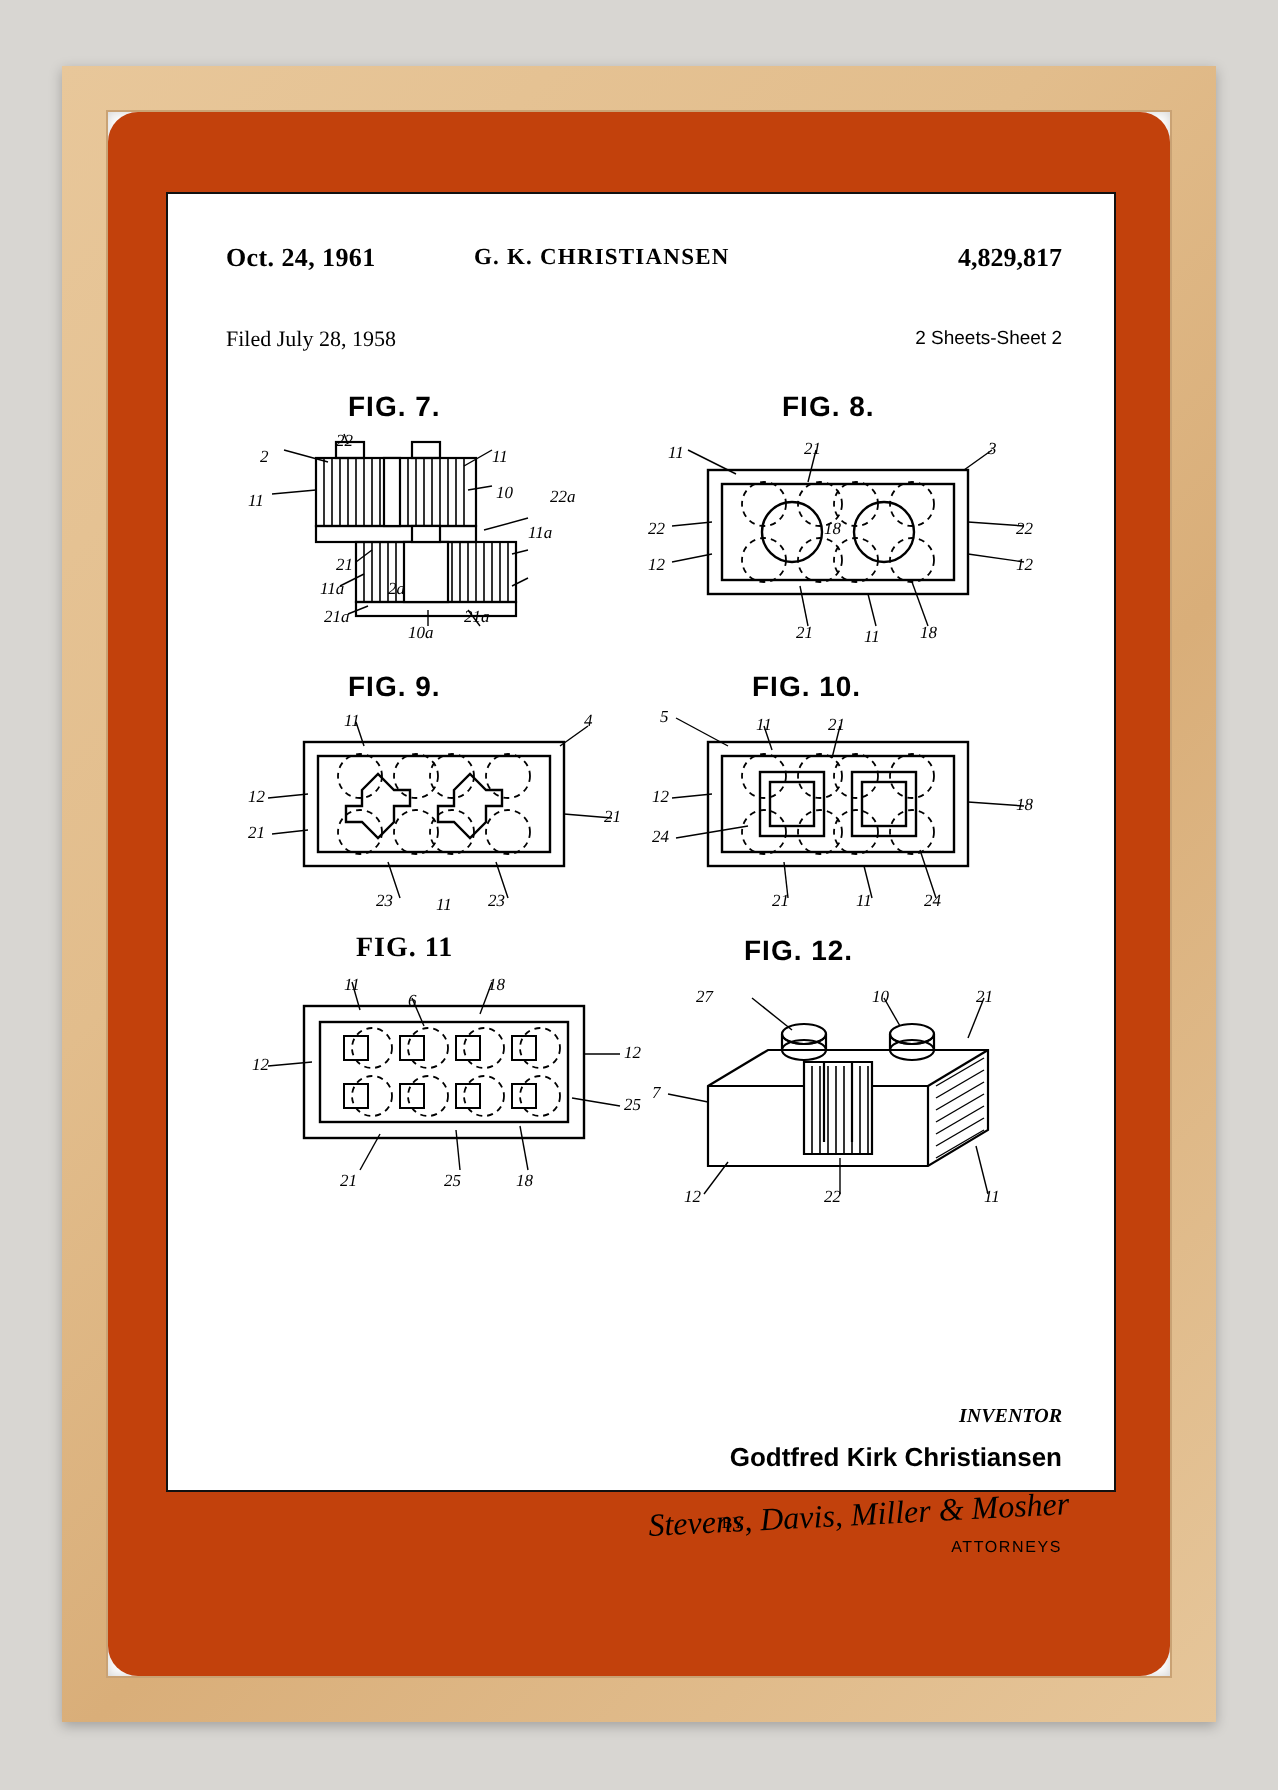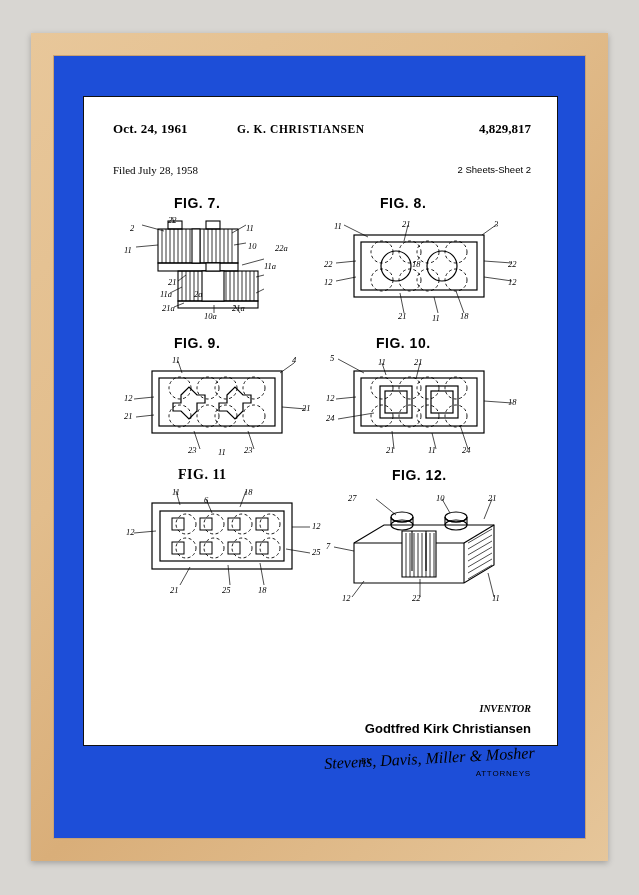--- a/index.html
+++ b/index.html
@@ -16,21 +16,21 @@
     box-shadow:0 2px 6px rgba(0,0,0,.25);
     box-sizing:border-box;
   }
   #frame-inner-bevel{
     position:absolute;left:22px;top:22px;right:22px;bottom:22px;
     border:1px solid #c9a274;
     background:#fff;
     box-shadow:inset 0 0 6px rgba(0,0,0,.18);
   }
   #mat{
-    position:absolute;left:0;top:0;right:0;bottom:0;background:#1d4ed8;
+    position:absolute;left:0;top:0;right:0;bottom:0;background:#c2410c;border-radius:15px;
   }
   
   #sheet{
     position:absolute;left:29px;top:40px;width:475px;height:650px;
     background:#ffffff;border:1px solid #111;
     box-sizing:border-box;
   }
   .hdr-date{position:absolute;left:29px;top:24px;font-weight:bold;font-size:13px;letter-spacing:.2px;}
   .hdr-name{position:absolute;left:153px;top:26px;font-size:11.5px;font-weight:bold;letter-spacing:.6px;}
   .hdr-num{position:absolute;right:26px;top:24px;font-weight:bold;font-size:13px;}
@@ -62,25 +62,25 @@
 
       <div id="sheet">
 
         <div class="hdr-date">Oct. 24, 1961</div>
         <div class="hdr-name">G. K. CHRISTIANSEN</div>
         <div class="hdr-num">4,829,817</div>
         <div class="hdr-filed">Filed July 28, 1958</div>
         <div class="hdr-sheets">2 Sheets-Sheet 2</div>
 
         <div class="figcap" style="left:90px;top:98px;">FIG. 7.</div>
-        <div class="figcap" style="left:296px;top:98px;">FIG. 8.</div>
+        <div class="figcap" style="left:307px;top:98px;">FIG. 8.</div>
         <div class="figcap" style="left:90px;top:238px;">FIG. 9.</div>
         <div class="figcap" style="left:292px;top:238px;">FIG. 10.</div>
         <div class="figcap" style="left:94px;top:370px;font-family:Liberation Serif, serif;">FIG. 11</div>
-        <div class="figcap" style="left:308px;top:370px;">FIG. 12.</div>
+        <div class="figcap" style="left:288px;top:370px;">FIG. 12.</div>
 
         <svg width="230" height="120" style="position:absolute;left:30px;top:118px;">
           <g fill="none" stroke="#000" stroke-width="1.1">
 
             <rect x="44" y="14" width="80" height="34"></rect>
             <rect x="44" y="48" width="80" height="8"></rect>
 
             <g stroke-width="0.8">
               <line x1="48" y1="14" x2="48" y2="48"></line>
                 <line x1="52" y1="14" x2="52" y2="48"></line>

